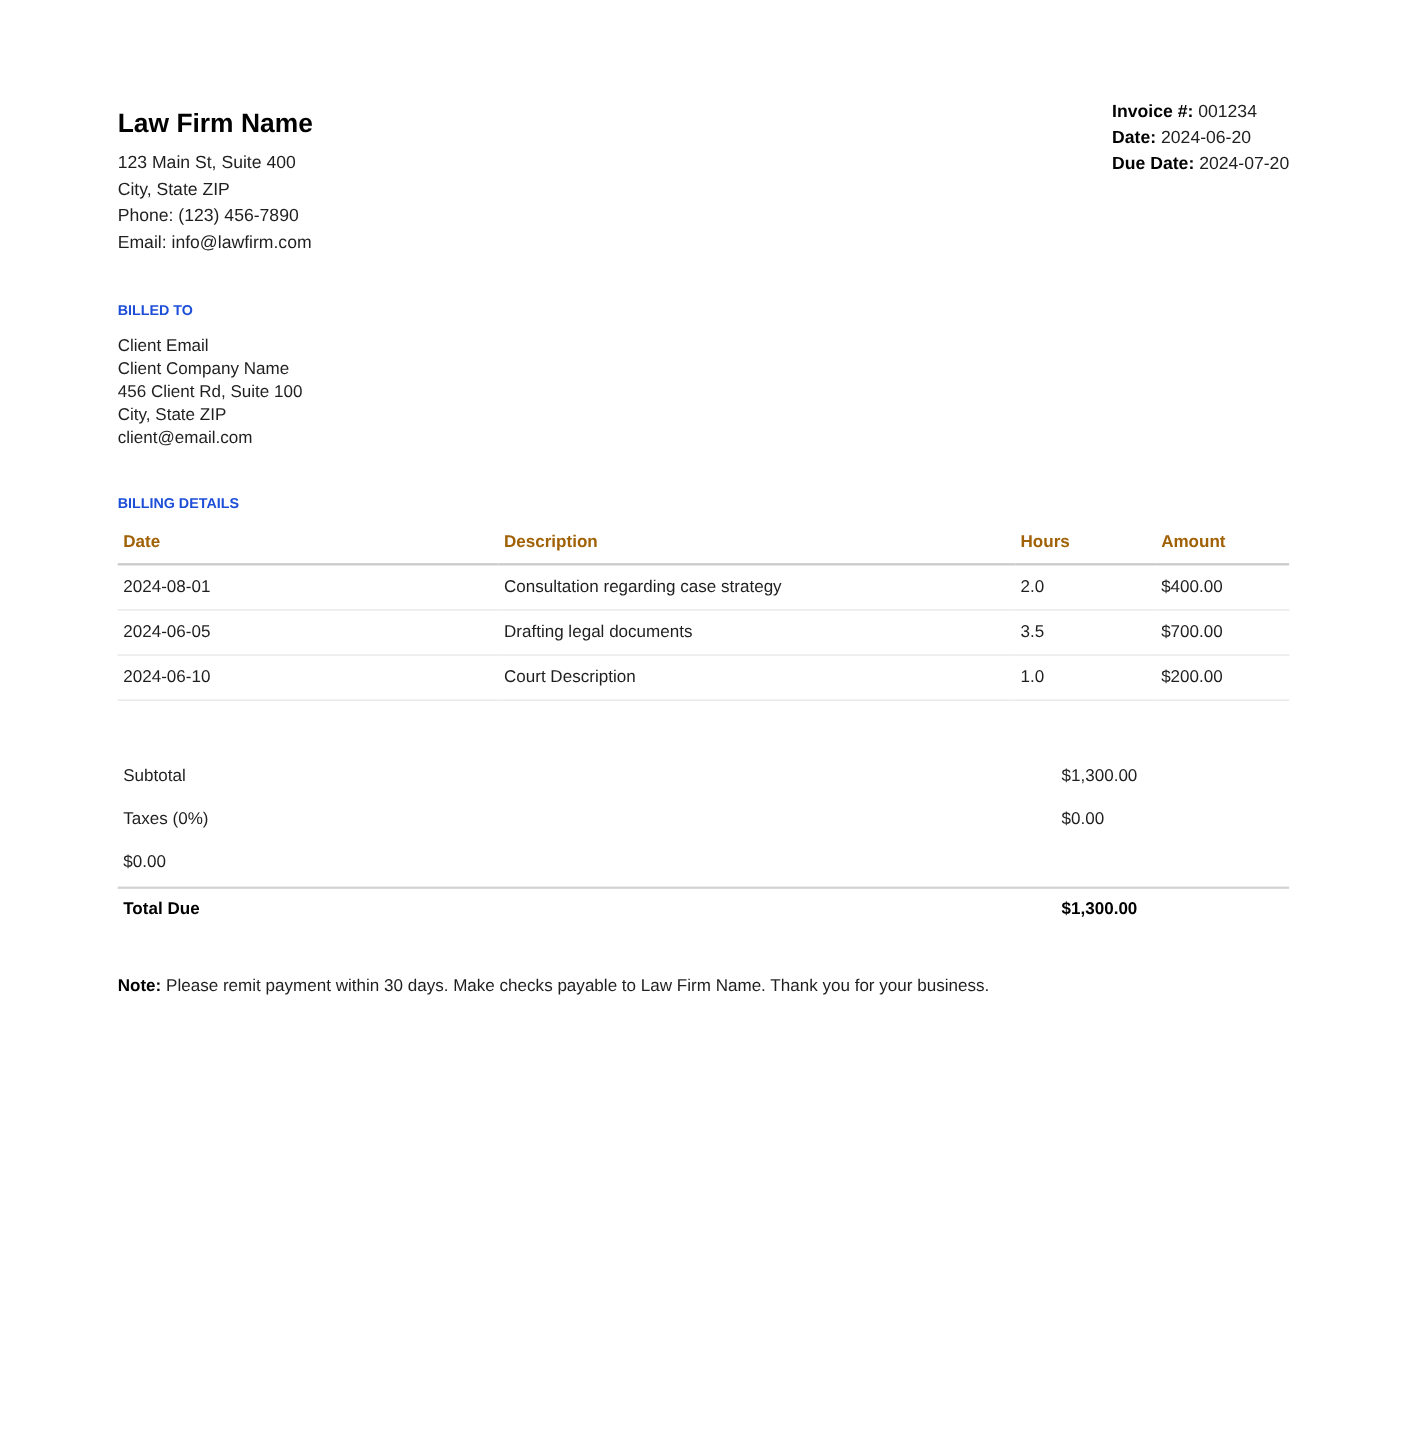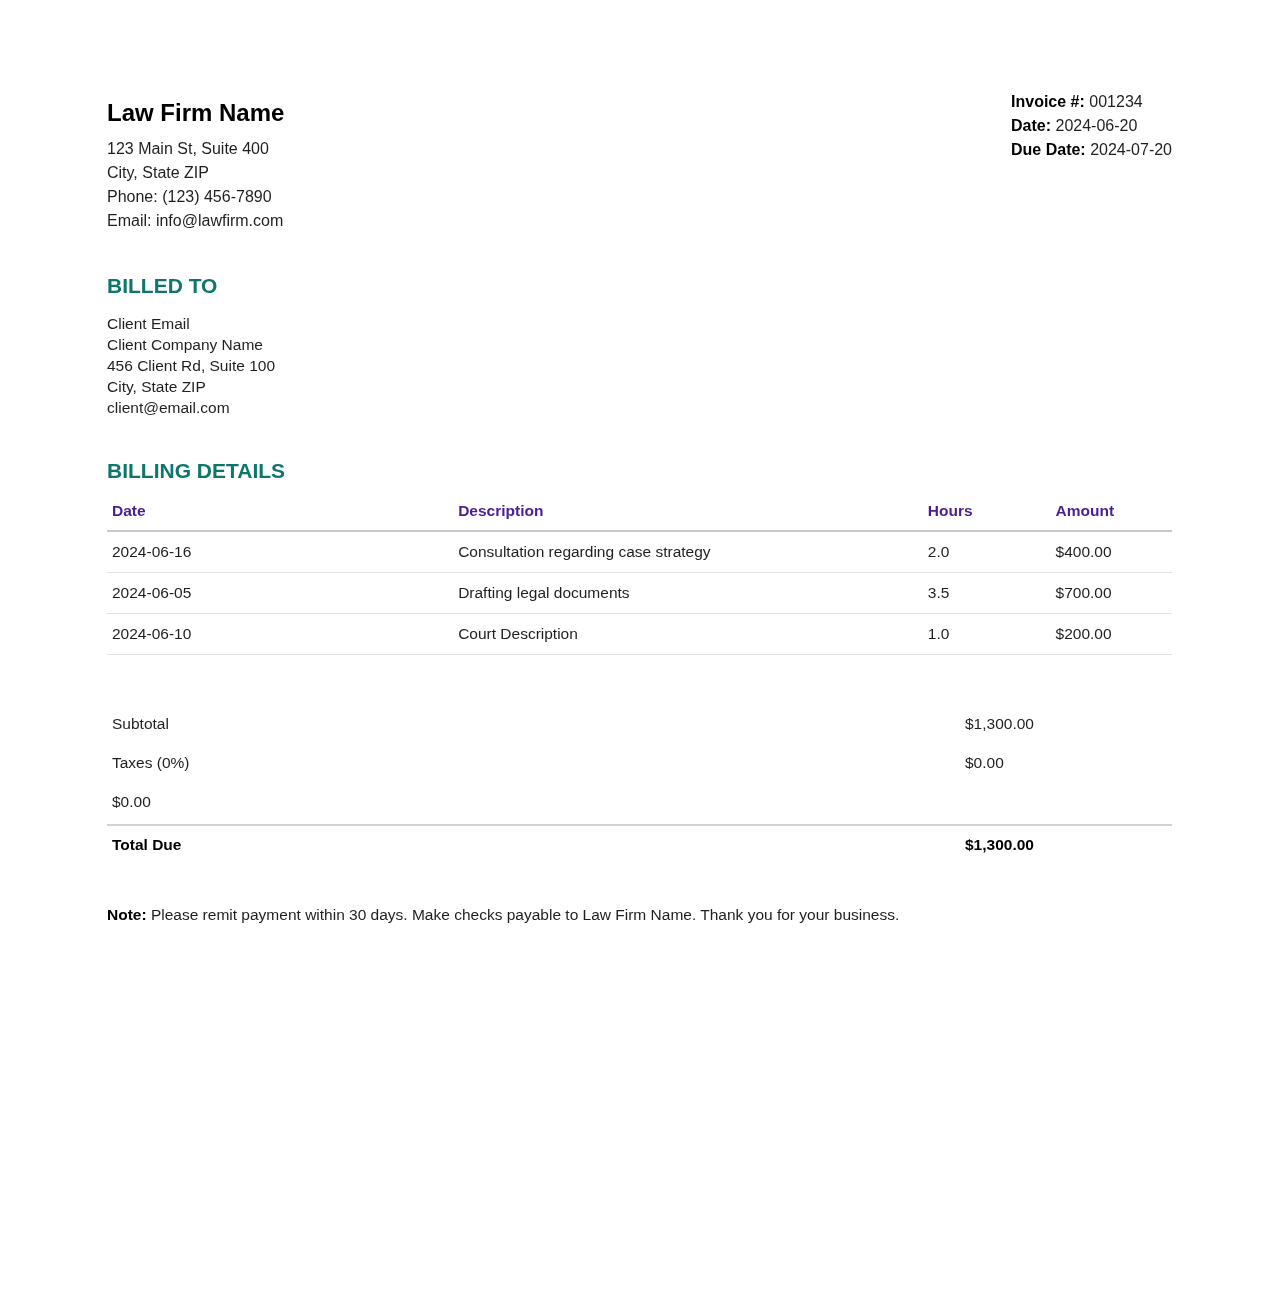--- a/index.html
+++ b/index.html
@@ -39,23 +39,23 @@
     padding-top: 2px;
   }
   .invoice-meta .meta-line {
     font-size: 16px;
     line-height: 24px;
   }
   .invoice-meta .meta-label { font-weight: bold; color: #000000; }
 
   
   .section-heading {
-    font-size: 21px;
-    font-weight: bold;
-    color: #0f766e;
+    font-size: 13px;
+    font-weight: bold;
+    color: #1d4ed8;
     margin: 41px 0 15px 0;
   }
 
   .client-block div {
     font-size: 15.5px;
     line-height: 21px;
   }
 
   
   table.billing-table {
@@ -64,21 +64,21 @@
     margin-top: 19px;
   }
   .billing-table col.c-date   { width: 32.5%; }
   .billing-table col.c-desc   { width: 44.1%; }
   .billing-table col.c-hours  { width: 12.0%; }
   .billing-table col.c-amount { width: 11.4%; }
   .billing-table th {
     text-align: left;
     font-size: 15.5px;
     font-weight: bold;
-    color: #4c1d95;
+    color: #a16207;
     padding: 0 5px 10px 5px;
     border-bottom: 2px solid #c9c9c9;
   }
   .billing-table td {
     font-size: 15.5px;
     padding: 11px 5px;
     border-bottom: 1px solid #e2e2e2;
   }
 
   
@@ -161,21 +161,21 @@
       <thead>
         <tr>
           <th>Date</th>
           <th>Description</th>
           <th>Hours</th>
           <th>Amount</th>
         </tr>
       </thead>
       <tbody>
         <tr>
-          <td>2024-06-16</td>
+          <td>2024-08-01</td>
           <td>Consultation regarding case strategy</td>
           <td>2.0</td>
           <td>$400.00</td>
         </tr>
         <tr>
           <td>2024-06-05</td>
           <td>Drafting legal documents</td>
           <td>3.5</td>
           <td>$700.00</td>
         </tr>

